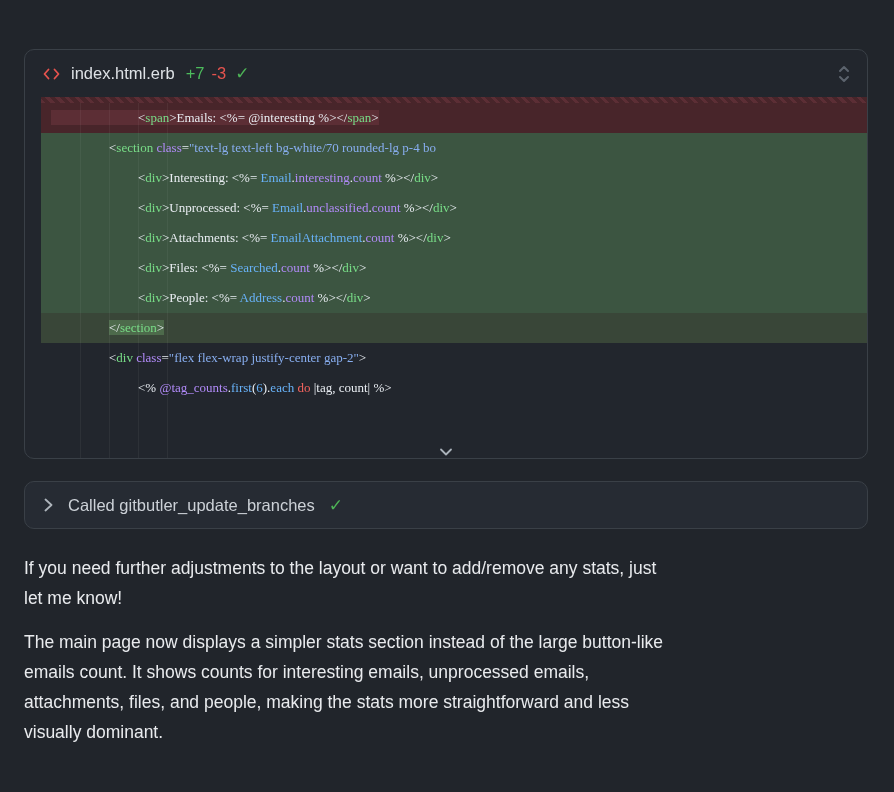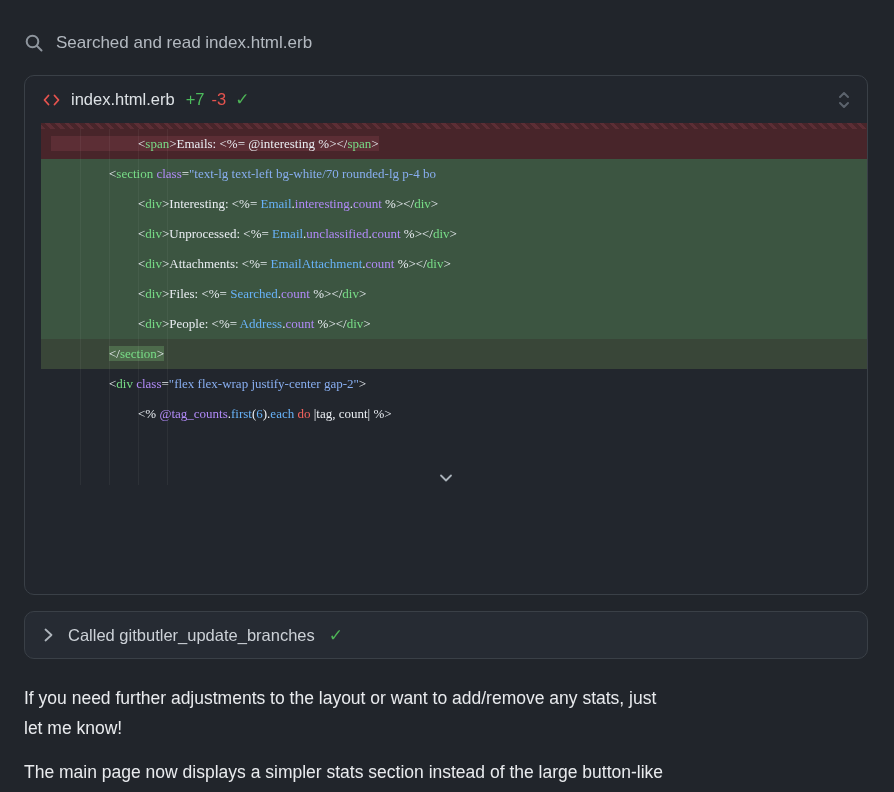--- a/index.html
+++ b/index.html
@@ -12,21 +12,21 @@
   .wrap { padding: 30px 26px 0 24px; }
 
   
   .search-row { display: flex; align-items: center; gap: 12px; height: 26px; }
   .search-row svg { flex: 0 0 auto; }
   .search-text { color: var(--text-muted, #b3b9c0); font-size: 17px; }
 
   
   .diff-card {
     margin-top: 19px;
-    height: 520px;
+    height: 410px;
     border: 1.5px solid var(--card-border, #3a4047);
     border-radius: 10px;
     background: var(--card-bg, #22262d);
     overflow: hidden;
     position: relative;
   }
   .diff-header {
     height: 47px;
     display: flex; align-items: center;
     padding: 0 16px 0 18px;
@@ -74,21 +74,21 @@
   .tok-const { color: var(--tok-const, #68b2f8); }
   .tok-meth  { color: var(--tok-meth, #b18af8); }
   .tok-kw    { color: var(--tok-kw, #f4645f); }
   .scroll-more {
     position: absolute; bottom: 2px; left: 50%; transform: translateX(-50%);
     z-index: 2; display: flex;
   }
 
   
   .tool-card {
-    margin-top: 16px;
+    margin-top: 22px;
     height: 48px;
     border: 1.5px solid var(--card-border, #3a4047);
     border-radius: 10px;
     background: var(--tool-bg, #262b33);
     display: flex; align-items: center;
     padding: 0 18px;
     gap: 14px;
   }
   .tool-label { color: #ccd1d7; font-size: 16.5px; }
   .tool-check { color: var(--check-green, #4db356); font-size: 17px; }
@@ -100,27 +100,20 @@
     white-space: pre-line;
     color: var(--text-main, #e9ebee);
   }
   .answer p + p { margin-top: 14px; }
 </style>
 </head>
 <body>
 
 <div class="wrap">
 
-  <div class="search-row">
-    <svg width="20" height="20" viewBox="0 0 20 20" fill="none" stroke="#8e959d" stroke-width="2" stroke-linecap="round">
-      <circle cx="8.5" cy="8.5" r="5.8"></circle>
-      <line x1="13" y1="13" x2="17.5" y2="17.5"></line>
-    </svg>
-    <span class="search-text">Searched and read index.html.erb</span>
-  </div>
 
   <div class="diff-card">
     <div class="diff-header">
       <span class="code-glyph">
         <svg width="17" height="14" viewBox="0 0 17 14" fill="none" stroke="#e5534e" stroke-width="1.8" stroke-linecap="round" stroke-linejoin="round">
           <polyline points="5.5,2.5 1.5,7 5.5,11.5"></polyline>
           <polyline points="11.5,2.5 15.5,7 11.5,11.5"></polyline>
         </svg>
       </span>
       <span class="diff-filename">index.html.erb</span>

